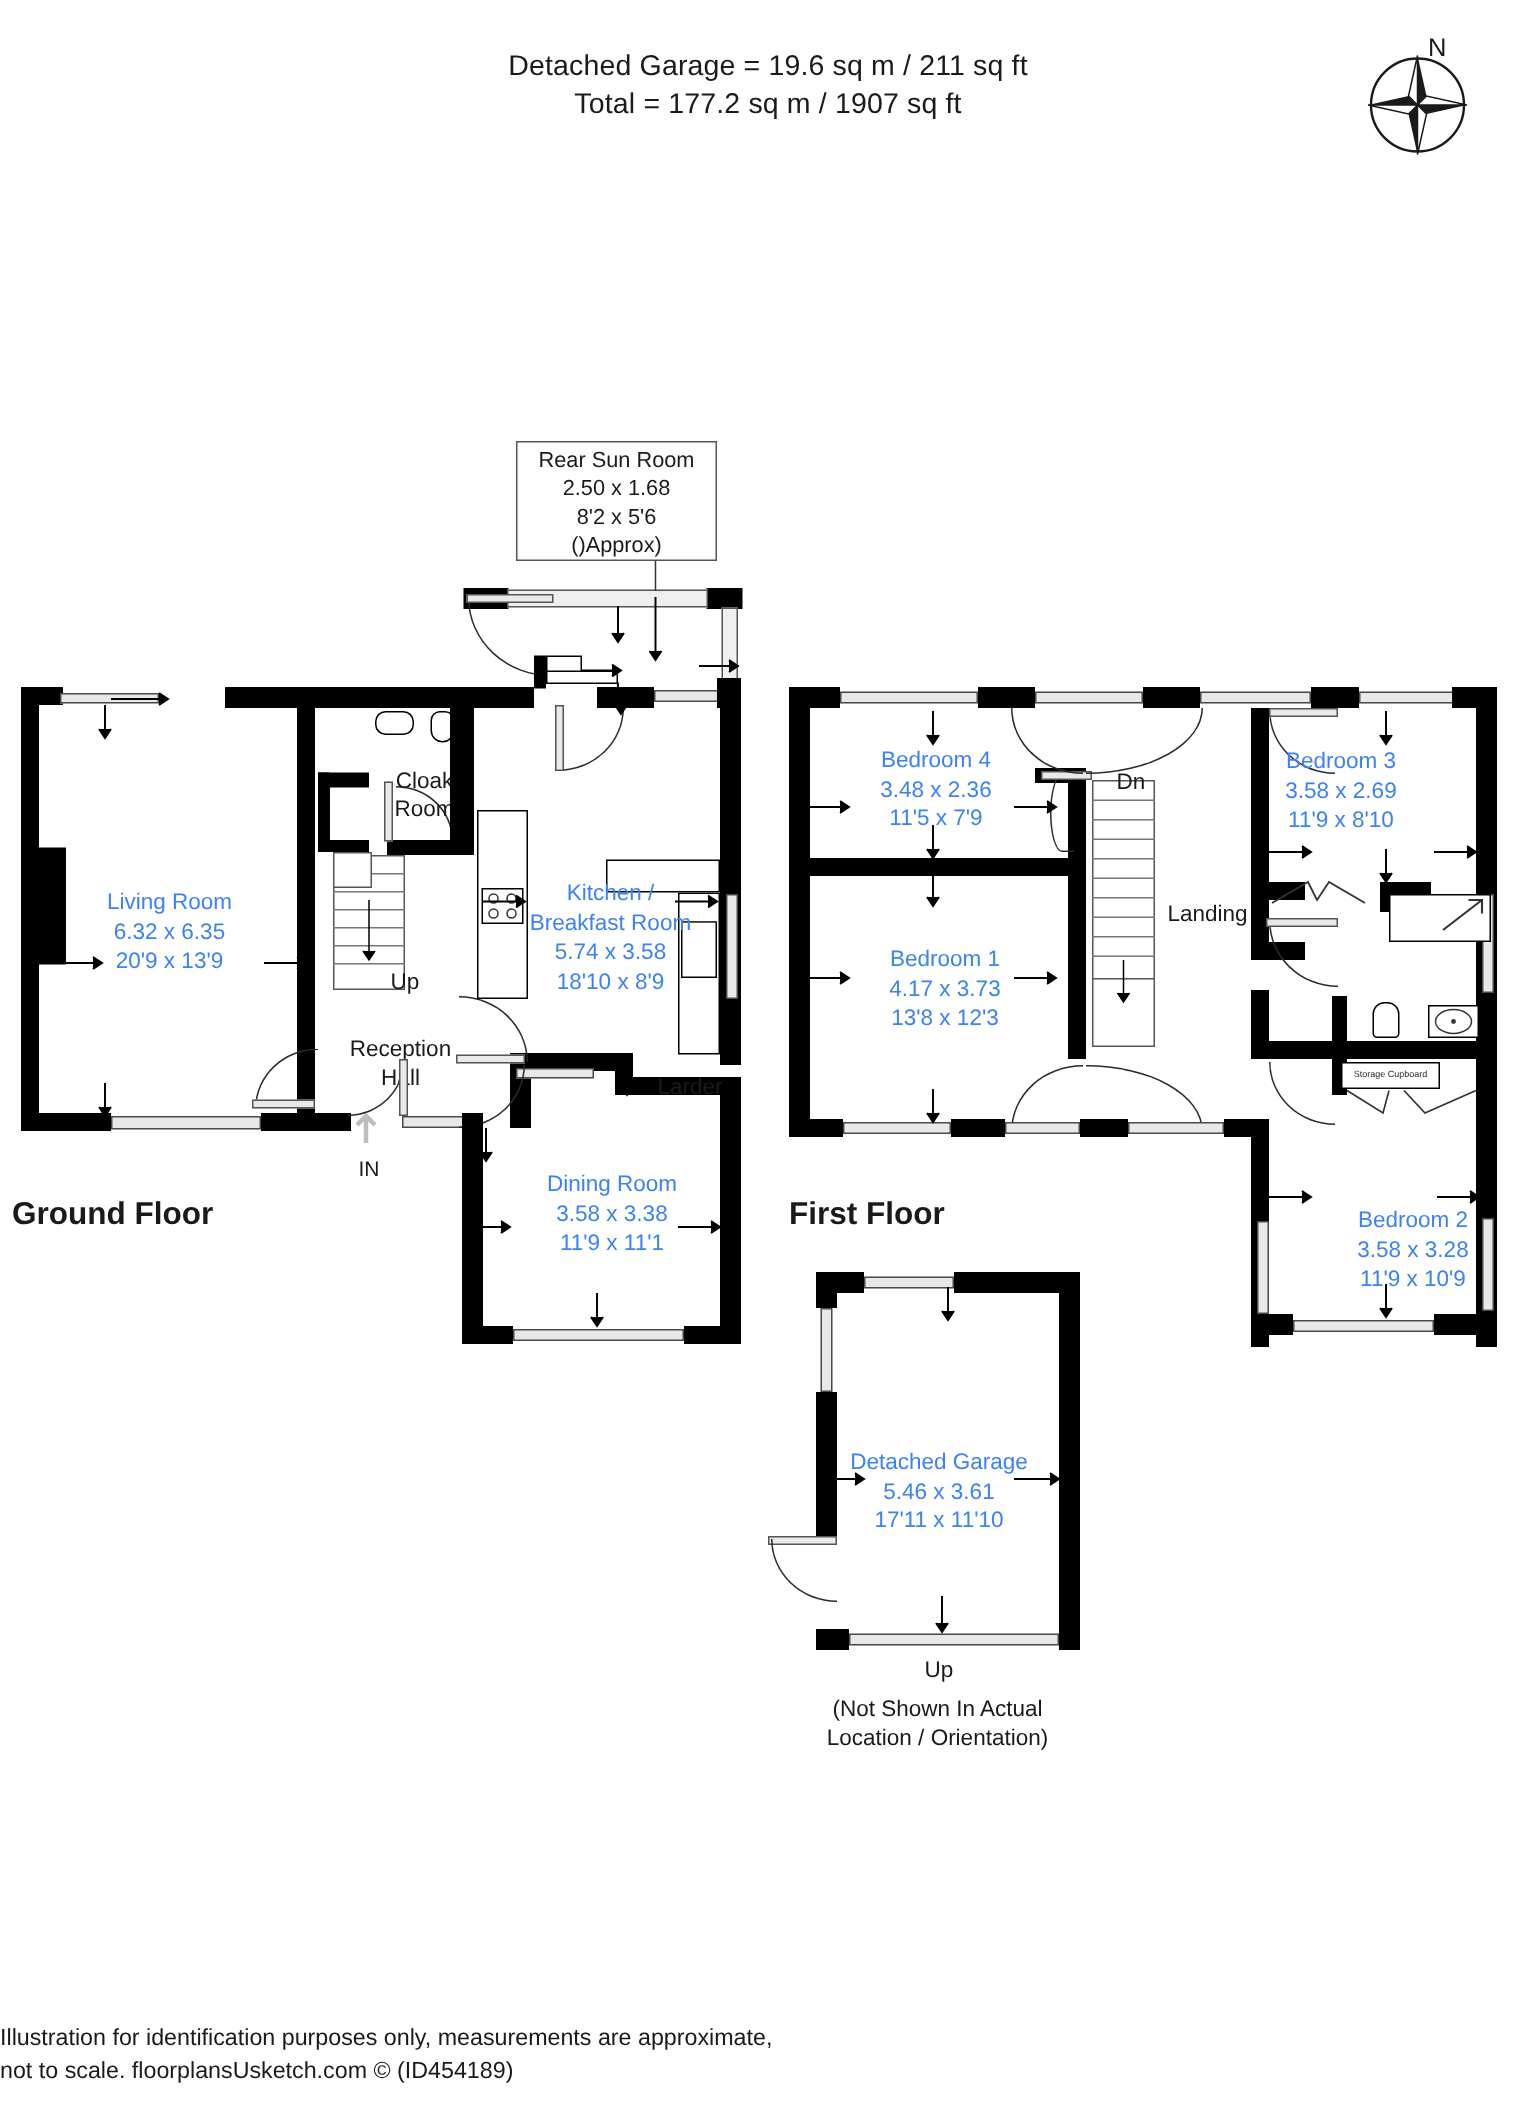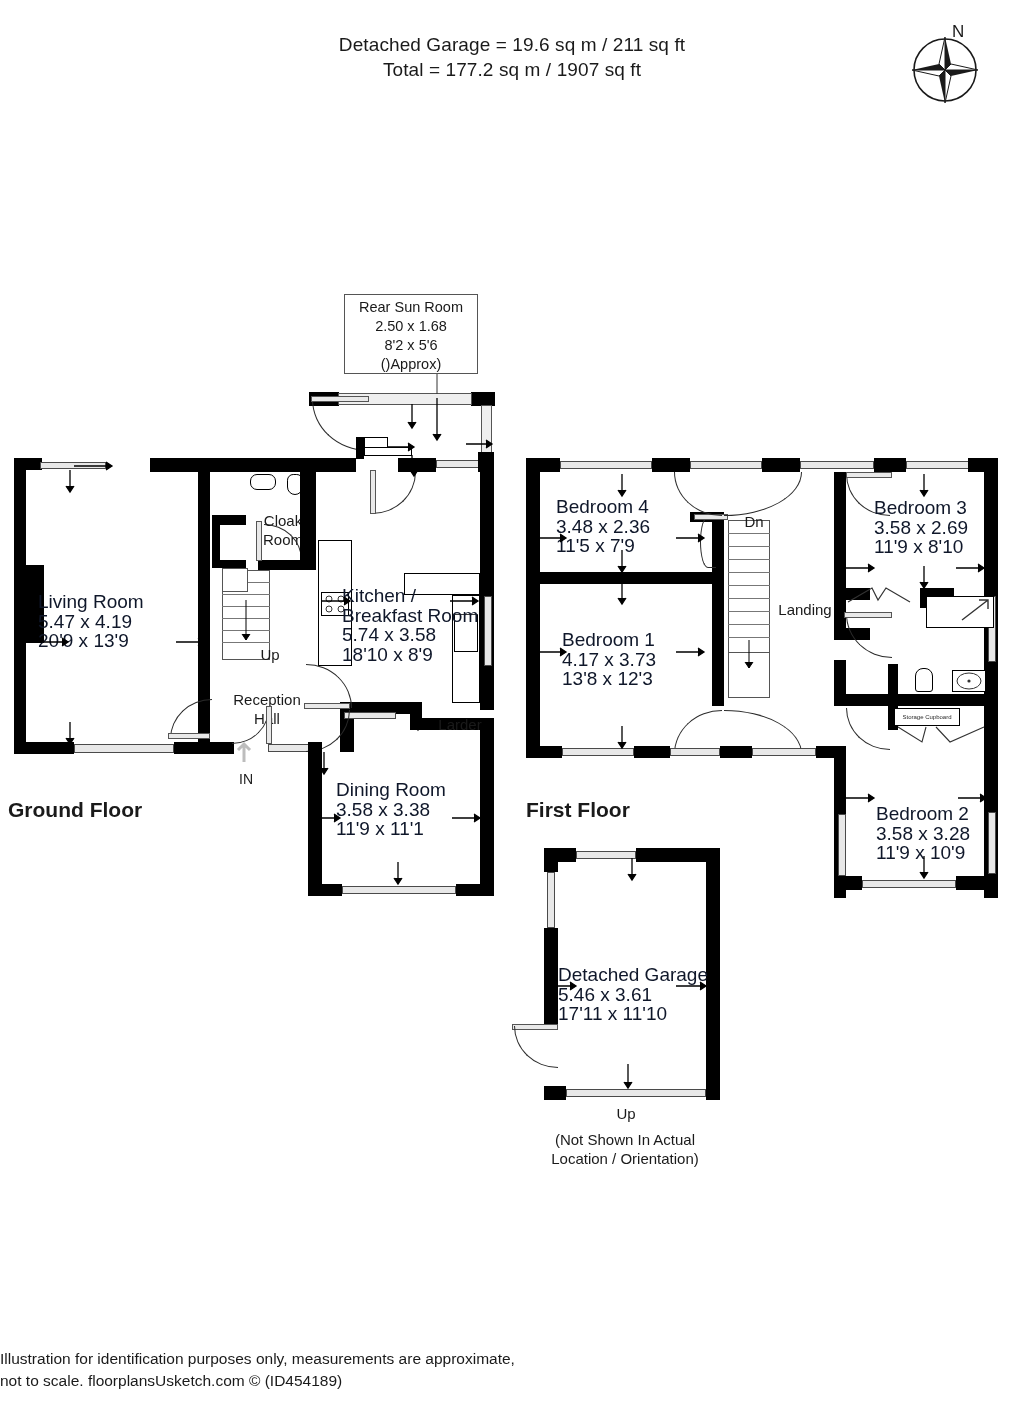--- a/index.html
+++ b/index.html
@@ -86,25 +86,25 @@
     box-sizing: border-box;
   }
   .hairline {
     position: absolute;
     background: #3a3a3a;
   }
 
   
   .roomlabel {
     position: absolute;
-    text-align: left;
-    font-size: 19px;
+    text-align: center;
+    font-size: 15px;
     line-height: 19.5px;
     white-space: nowrap;
-    color: #0f172a;
+    color: #3b82f6;
   }
   .roomlabel .nm { display: block; }
   .roomlabel .m  { display: block; }
   .roomlabel .f  { display: block; }
 
   .smalllabel {
     position: absolute;
     text-align: center;
     font-size: 15px;
     line-height: 19px;
@@ -230,21 +230,21 @@
     <div class="wall" style="left:198px; top:458px; width:12px; height:102px;"></div>
     <div class="wall" style="left:198px; top:560px; width:12px; height:58px;"></div>
     <div class="wall" style="left:198px; top:618px; width:12px; height:76px;"></div>
     <div class="wall" style="left:198px; top:694px; width:12px; height:60px;"></div>
 
     <div class="swing" style="left:170px; top:699px; width:42px; height:40px; border-radius:100% 0 0 0; border-bottom:none; border-right:none;"></div>
     <div class="doorleaf" style="left:168px; top:733px; width:42px; height:6px;"></div>
 
     <div class="roomlabel" style="left:38px; top:592px; width:150px;">
       <span class="nm">Living Room</span>
-      <span class="m">5.47 x 4.19</span>
+      <span class="m">6.32 x 6.35</span>
       <span class="f">20'9 x 13'9</span>
     </div>
 
     <div class="wall" style="left:230px; top:458px; width:126px; height:14px;"></div>
     <div class="thinwall" style="left:250px; top:474px; width:26px; height:16px; border-radius:7px;"></div>
     <div class="thinwall" style="left:287px; top:474px; width:16px; height:21px; border-radius:7px 7px 9px 9px;"></div>
     <div class="wall" style="left:212px; top:515px; width:34px; height:10px;"></div>
     <div class="wall" style="left:212px; top:515px; width:8px; height:52px;"></div>
     <div class="wall" style="left:212px; top:560px; width:34px; height:8px;"></div>
     <div class="wall" style="left:258px; top:560px; width:54px; height:10px;"></div>
@@ -412,21 +412,21 @@
     <div class="thinwall" style="left:926px; top:596px; width:68px; height:32px;"></div>
     <svg class="overlay">
       <path d="M962 620 L988 600 M979 600 L988 600 L988 609" stroke="#333" stroke-width="1.4" fill="none"></path>
 
       <path d="M848 602 L872 588 L878 600 L886 588 L910 602" stroke="#333" stroke-width="1.2" fill="none"></path>
     </svg>
 
     <div class="swing" style="left:846px; top:474px; width:44px; height:42px; border-radius:0 0 0 100%; border-top:none; border-right:none;"></div>
     <div class="doorleaf" style="left:846px; top:472px; width:46px; height:6px;"></div>
 
-    <div class="roomlabel" style="left:874px; top:498px; width:132px;">
+    <div class="roomlabel" style="left:828px; top:498px; width:132px;">
       <span class="nm">Bedroom 3</span>
       <span class="m">3.58 x 2.69</span>
       <span class="f">11'9 x 8'10</span>
     </div>
 
     <div class="wall" style="left:834px; top:660px; width:12px; height:46px;"></div>
     <div class="wall" style="left:834px; top:694px; width:60px; height:12px;"></div>
     <div class="wall" style="left:888px; top:664px; width:10px; height:42px;"></div>
     <div class="wall" style="left:888px; top:694px; width:98px; height:12px;"></div>
     <div class="thinwall" style="left:915px; top:668px; width:18px; height:24px; border-radius:8px 8px 3px 3px;"></div>

